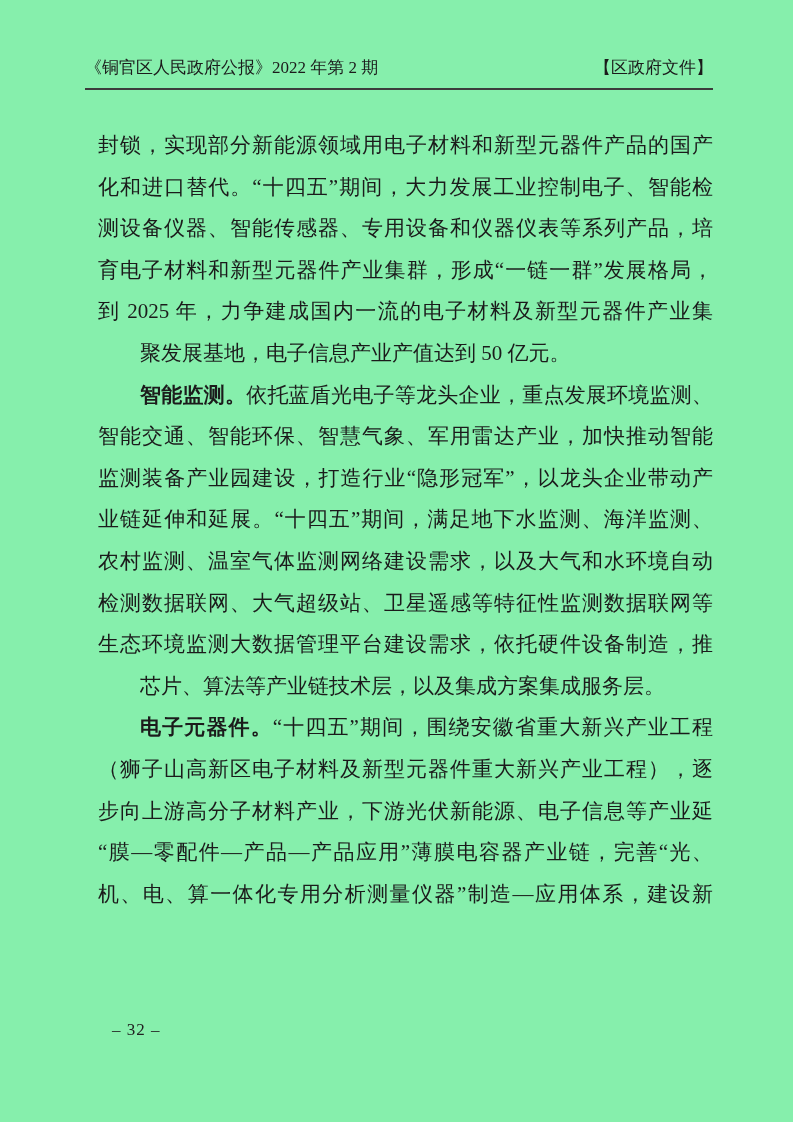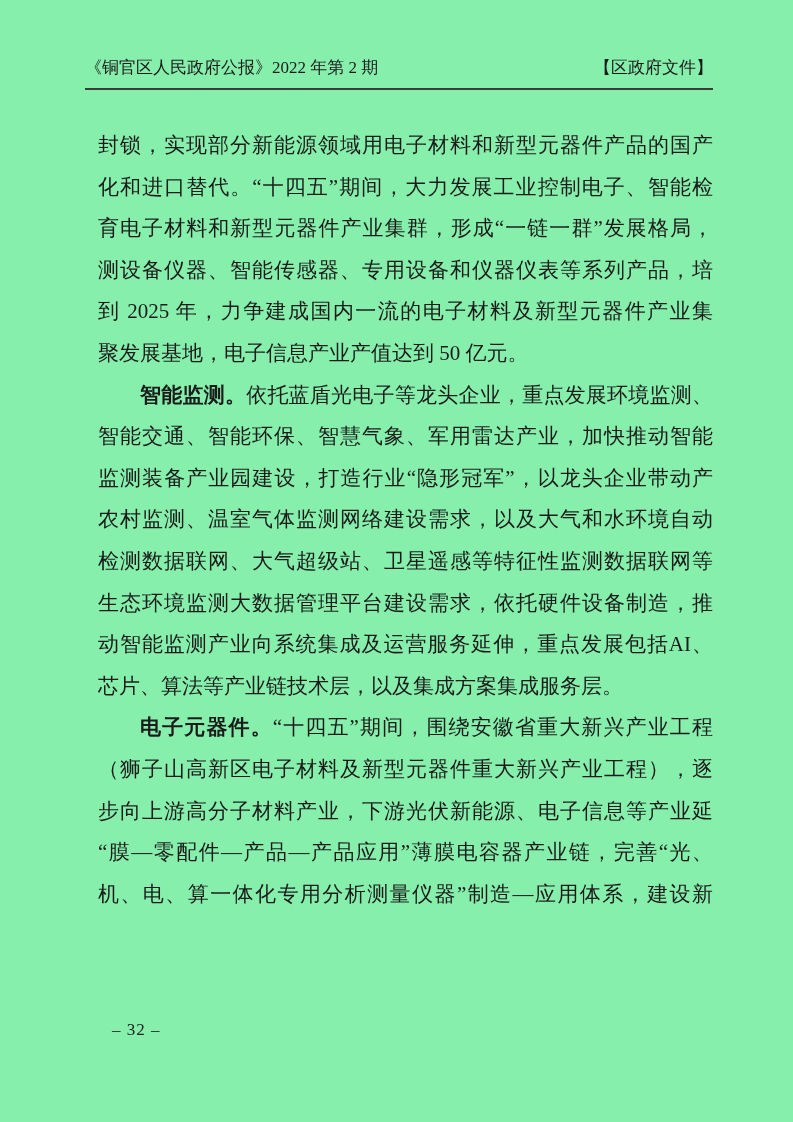--- a/index.html
+++ b/index.html
@@ -41,21 +41,21 @@
     font-size: 21px;
   }
   .line {
     line-height: 41.6px;
     height: 41.6px;
     text-align: justify;
     text-align-last: justify;
     white-space: normal;
     overflow: hidden;
   }
-  .line.end { text-align-last: left; }
+  .line.end { text-align-last: left; margin-left: 42px; }
   .line.indent { text-indent: 2em; }
   .lead { font-weight: bold; }
   .footer {
     position: absolute;
     top: 1020px;
     left: 112px;
     font-size: 17px;
     letter-spacing: 1px;
     color: #222222;
   }
@@ -66,33 +66,33 @@
 <div class="page">
   <div class="header">
     <span>《铜官区人民政府公报》2022 年第 2 期</span>
     <span class="hdr-right">【区政府文件】</span>
   </div>
   <div class="divider"></div>
   <div class="body-block">
       <div>
         <div class="line">封锁，实现部分新能源领域用电子材料和新型元器件产品的国产</div>
         <div class="line">化和进口替代。“十四五”期间，大力发展工业控制电子、智能检</div>
+        <div class="line">测设备仪器、智能传感器、专用设备和仪器仪表等系列产品，培</div>
         <div class="line">育电子材料和新型元器件产业集群，形成“一链一群”发展格局，</div>
-        <div class="line">测设备仪器、智能传感器、专用设备和仪器仪表等系列产品，培</div>
         <div class="line">到 2025 年，力争建成国内一流的电子材料及新型元器件产业集</div>
         <div class="line end">聚发展基地，电子信息产业产值达到 50 亿元。</div>
       </div>
       <div>
         <div class="line indent"><b class="lead">智能监测。</b>依托蓝盾光电子等龙头企业，重点发展环境监测、</div>
         <div class="line">智能交通、智能环保、智慧气象、军用雷达产业，加快推动智能</div>
         <div class="line">监测装备产业园建设，打造行业“隐形冠军”，以龙头企业带动产</div>
+        <div class="line">业链延伸和延展。“十四五”期间，满足地下水监测、海洋监测、</div>
         <div class="line">农村监测、温室气体监测网络建设需求，以及大气和水环境自动</div>
         <div class="line">检测数据联网、大气超级站、卫星遥感等特征性监测数据联网等</div>
         <div class="line">生态环境监测大数据管理平台建设需求，依托硬件设备制造，推</div>
-        <div class="line">动智能监测产业向系统集成及运营服务延伸，重点发展包括AI、</div>
         <div class="line end">芯片、算法等产业链技术层，以及集成方案集成服务层。</div>
       </div>
       <div>
         <div class="line indent"><b class="lead">电子元器件。</b>“十四五”期间，围绕安徽省重大新兴产业工程</div>
         <div class="line">（狮子山高新区电子材料及新型元器件重大新兴产业工程），逐</div>
         <div class="line">步向上游高分子材料产业，下游光伏新能源、电子信息等产业延</div>
         <div class="line">“膜—零配件—产品—产品应用”薄膜电容器产业链，完善“光、</div>
         <div class="line">机、电、算一体化专用分析测量仪器”制造—应用体系，建设新</div>
       </div>
     </div>

